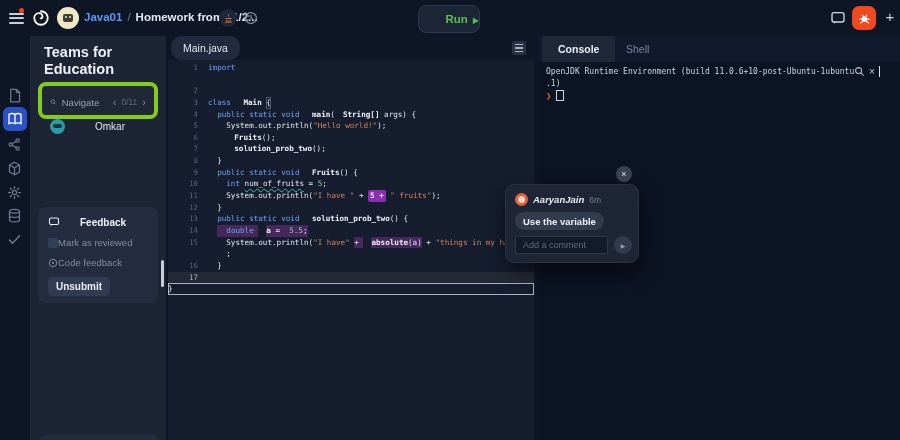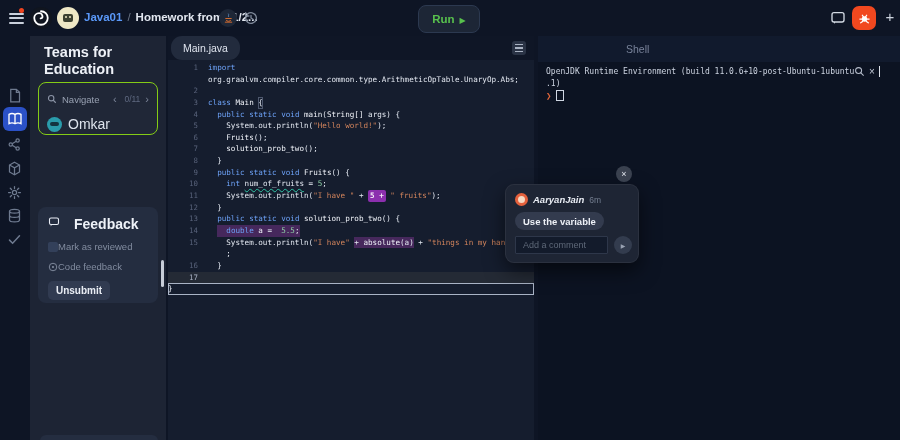--- a/index.html
+++ b/index.html
@@ -19,56 +19,56 @@
   .tavatar b:before{content:"";position:absolute;left:2px;top:2px;width:2px;height:2px;background:#efe8c6;border-radius:50%;}
   .tavatar b:after{content:"";position:absolute;right:2px;top:2px;width:2px;height:2px;background:#efe8c6;border-radius:50%;}
   #breadcrumb{position:absolute;left:84px;top:11px;font-size:11.5px;white-space:nowrap;}
   #breadcrumb .proj{color:#5a98f8;font-weight:bold;cursor:pointer;}
   #breadcrumb .sep{color:#6d7788;margin:0 5px;}
   #breadcrumb .file{color:#e2e7f0;font-weight:bold;}
   .java-chip{position:absolute;left:219px;top:9px;width:18px;height:18px;border-radius:50%;background:#1e2737;
     display:flex;align-items:center;justify-content:center;}
   .hist{position:absolute;left:243px;top:10px;width:16px;height:16px;color:#7e8899;}
   #run-btn{position:absolute;left:418px;top:5px;width:60px;height:26px;background:#1d2636;border:1px solid #2c3950;
-    border-radius:8px;display:flex;align-items:center;justify-content:center;gap:5px;cursor:pointer;}
+    border-radius:8px;display:flex;align-items:center;justify-content:flex-end;gap:5px;cursor:pointer;}
   #run-btn .lbl{color:#58c14d;font-weight:bold;font-size:11.5px;}
   #run-btn .ply{color:#58c14d;font-size:8px;transform:translateY(0.5px);}
   .chat-ic{position:absolute;left:830px;top:10px;width:16px;height:16px;color:#d3dae4;cursor:pointer;}
   #bug-btn{position:absolute;left:852px;top:6px;width:24px;height:24px;border-radius:7px;background:#f1481f;
     display:flex;align-items:center;justify-content:center;cursor:pointer;}
   .plus{position:absolute;left:882px;top:7px;width:16px;height:20px;color:#cdd4df;font-size:15px;line-height:20px;
     text-align:center;cursor:pointer;}
 
   
   #rail{position:absolute;left:0;top:36px;width:30px;height:404px;background:#0e1525;}
   .rail-item{position:absolute;left:7px;width:16px;height:16px;color:#6e7a8f;cursor:pointer;}
   .rail-active{position:absolute;left:3px;top:71px;width:24px;height:24px;background:#2b51c7;border-radius:6px;}
   .rail-active svg{margin:4px;color:#fff;}
 
   
   #sidebar{position:absolute;left:30px;top:36px;width:136px;height:404px;background:#1d2434;}
   #sb-title{position:absolute;left:14px;top:8px;width:112px;color:#eef1f7;font-size:14.5px;font-weight:bold;line-height:17px;}
   .card{position:absolute;left:8px;width:120px;border-radius:8px;box-sizing:border-box;}
-  #card-nav{top:46px;height:53px;border:1px solid #84cc16;background:rgba(255,255,255,0.015);}
+  #card-nav{top:46px;height:37px;border:4px solid #84cc16;background:rgba(255,255,255,0.015);}
   .nav-row{display:flex;align-items:center;gap:5px;padding:0 8px;margin-top:8px;height:16px;}
   .nav-row input{flex:0 1 auto;width:46px;background:transparent;border:0;outline:0;color:#aab2c2;
     font-size:9.5px;font-family:"Liberation Sans",sans-serif;padding:0;}
   .nav-row input::placeholder{color:#98a1b2;}
   .nav-counter{color:#5f6980;font-size:8.5px;margin-left:auto;}
   .chev{color:#7b8498;font-size:11px;line-height:10px;cursor:pointer;}
   .user-row{display:flex;align-items:center;gap:6px;padding:0 8px;margin-top:9px;}
   .uav{width:15px;height:15px;border-radius:50%;background:#2a9cab;position:relative;}
   .uav:before{content:"";position:absolute;left:3px;top:5px;width:9px;height:4px;background:#143540;border-radius:2px;}
-  .user-name{color:#dde3ec;font-size:14px;}
+  .user-name{color:#dde3ec;font-size:10px;margin-left:24px;}
   #card-status{top:111px;height:49px;background:#242d40;}
   .st-row1{display:flex;align-items:center;gap:8px;padding-left:10px;margin-top:9px;}
   .st-row1 .stxt{color:#eef2f8;font-size:11px;font-weight:bold;}
   .st-row2{display:flex;align-items:center;gap:6px;padding-left:11px;margin-top:5px;color:#97a0b1;font-size:9.5px;}
   #card-feedback{top:171px;height:96px;background:#242d40;padding:9px 10px;}
-  .fb-head{display:flex;align-items:flex-start;gap:14px;color:#eef2f8;font-size:14px;font-weight:bold;}
+  .fb-head{display:flex;align-items:center;gap:20px;color:#eef2f8;font-size:10px;font-weight:bold;}
   .fb-row{display:flex;align-items:center;gap:0;margin-top:9px;color:#828c9f;font-size:9.5px;}
   .cbx{width:10px;height:10px;border-radius:2px;background:#33405a;flex:none;cursor:pointer;}
   #unsubmit{margin-top:9px;width:62px;height:19px;background:#313b51;border:0;border-radius:5px;color:#e9edf4;
     font-size:10px;font-weight:bold;font-family:"Liberation Sans",sans-serif;cursor:pointer;}
   .sb-scroll{position:absolute;right:2px;top:224px;width:3px;height:27px;border-radius:2px;background:#c7cdd8;}
   .sb-cut{position:absolute;left:10px;top:399px;width:118px;height:6px;border-radius:6px 6px 0 0;background:#242d40;}
 
   
   #editor{position:absolute;left:168px;top:36px;width:366px;height:404px;background:#151d2e;}
   #ed-tabbar{position:absolute;left:0;top:0;width:366px;height:24px;background:#0f1626;}
@@ -80,21 +80,21 @@
   #code{position:absolute;left:0;top:26px;width:366px;}
   .code-line{display:flex;height:11.65px;line-height:11.65px;font-family:"DejaVu Sans Mono",monospace;
     font-size:7.6px;white-space:pre;}
   .code-line .gut{width:30px;padding-right:10px;text-align:right;color:#58627a;flex:none;font-size:7.4px;}
   .code-line.active{background:#242a35;flex-direction:column;}
   .code-line.active .gut{color:#a9b2c4;}
   .tok-kw{color:#6da2f7;}
   .tok-str{color:#d2845c;}
   .tok-num{color:#8ed0a6;}
   .tok-plain{color:#e2e7f0;}
-  .tok-bold{color:#f0f3f9;font-weight:normal;}
+  .tok-bold{color:#f0f3f9;font-weight:bold;margin-left:8px;}
   .tok-uline{color:#e2e7f0;text-decoration:underline wavy #2fc3a5 1px;text-underline-offset:2px;}
   .tok-bracket{color:#e2e7f0;box-shadow:inset 0 0 0 1px #4e586e;}
   .tok-cursor{color:#e9edf4;box-shadow:inset 0 0 0 1px #a9b3c5;}
   .h-muted{background:#46285c;}
   .h-bright{background:#8c2fae;border-radius:2px;padding:0 2px;font-weight:bold;color:#f4eaf8;}
 
   
   #console{position:absolute;left:538px;top:36px;width:362px;height:404px;background:#0c1322;}
   #con-tabs{position:absolute;left:0;top:0;width:362px;height:26px;background:#111a2d;}
   .con-tab{position:absolute;top:0;height:26px;display:flex;align-items:center;padding:0 16px;font-size:10.5px;cursor:pointer;}
@@ -283,21 +283,21 @@
   <div id="ed-tabbar">
     <div id="ed-tab">Main.java</div>
     <div class="ed-layout">
         <i></i>
         <i></i>
         <i></i>
       </div>
   </div>
   <div id="code">
       <div class="code-line"><span class="gut">1</span><span class="tok-kw">import</span></div>
-      <div class="code-line"><span class="gut"></span><span class="tok-plain">org.graalvm.compiler.core.common.type.ArithmeticOpTable.UnaryOp.Abs;</span></div>
+      <div class="code-line"><span class="gut"></span></div>
       <div class="code-line"><span class="gut">2</span></div>
       <div class="code-line"><span class="gut">3</span><span class="tok-kw">class </span><span class="tok-bold">Main </span><span class="tok-bracket">{</span></div>
       <div class="code-line"><span class="gut">4</span><span class="tok-plain">  </span><span class="tok-kw">public static void </span><span class="tok-bold">main</span><span class="tok-plain">(</span><span class="tok-bold">String[]</span><span class="tok-plain"> args) {</span></div>
       <div class="code-line"><span class="gut">5</span><span class="tok-plain">    System.out.println(</span><span class="tok-str">"Hello world!"</span><span class="tok-plain">);</span></div>
       <div class="code-line"><span class="gut">6</span><span class="tok-plain">    </span><span class="tok-bold">Fruits</span><span class="tok-plain">();</span></div>
       <div class="code-line"><span class="gut">7</span><span class="tok-plain">    </span><span class="tok-bold">solution_prob_two</span><span class="tok-plain">();</span></div>
       <div class="code-line"><span class="gut">8</span><span class="tok-plain">  }</span></div>
       <div class="code-line"><span class="gut">9</span><span class="tok-plain">  </span><span class="tok-kw">public static void </span><span class="tok-bold">Fruits</span><span class="tok-plain">() {</span></div>
       <div class="code-line"><span class="gut">10</span><span class="tok-plain">    </span><span class="tok-kw">int </span><span class="tok-uline">num_of_fruits</span><span class="tok-plain"> = </span><span class="tok-num">5</span><span class="tok-plain">;</span></div>
       <div class="code-line"><span class="gut">11</span><span class="tok-plain">    System.out.println(</span><span class="tok-str">"I have "</span><span class="tok-plain"> + </span><span class="tok-plain h-bright">5 +</span><span class="tok-plain"> </span><span class="tok-str">" fruits"</span><span class="tok-plain">);</span></div>
@@ -306,20 +306,21 @@
       <div class="code-line"><span class="gut">14</span><span class="tok-plain">  </span><span class="tok-plain h-muted">  </span><span class="tok-kw h-muted">double </span><span class="tok-bold h-muted">a</span><span class="tok-plain h-muted"> =  </span><span class="tok-num h-muted">5.5</span><span class="tok-plain h-muted">;</span></div>
       <div class="code-line"><span class="gut">15</span><span class="tok-plain">    System.out.println(</span><span class="tok-str">"I have"</span><span class="tok-plain"> </span><span class="tok-plain h-muted">+ </span><span class="tok-bold h-muted">absolute</span><span class="tok-plain h-muted">(a)</span><span class="tok-plain"> + </span><span class="tok-str">"things in my hand"</span><span class="tok-plain">)</span></div>
       <div class="code-line"><span class="gut"></span><span class="tok-plain">    ;</span></div>
       <div class="code-line"><span class="gut">16</span><span class="tok-plain">  }</span></div>
       <div class="code-line active"><span class="gut">17</span><span class="tok-cursor">}</span></div>
     </div>
 </div>
 
 <div id="console">
   <div id="con-tabs">
+    <div class="con-tab on">Console</div>
     <div class="con-tab off">Shell</div>
   </div>
   <div id="con-out"><span>OpenJDK Runtime Environment (build 11.0.6+10-post-Ubuntu-1ubuntu</span><br><span>.1)</span></div>
   <div class="con-icons">
     <span class="q">
       <svg width="11" height="11" viewBox="0 0 24 24" fill="none" stroke="currentColor" stroke-width="2.4">
           <circle cx="10" cy="10" r="6.5"></circle>
           <path d="M15 15l6 6"></path>
         </svg>
     </span>

